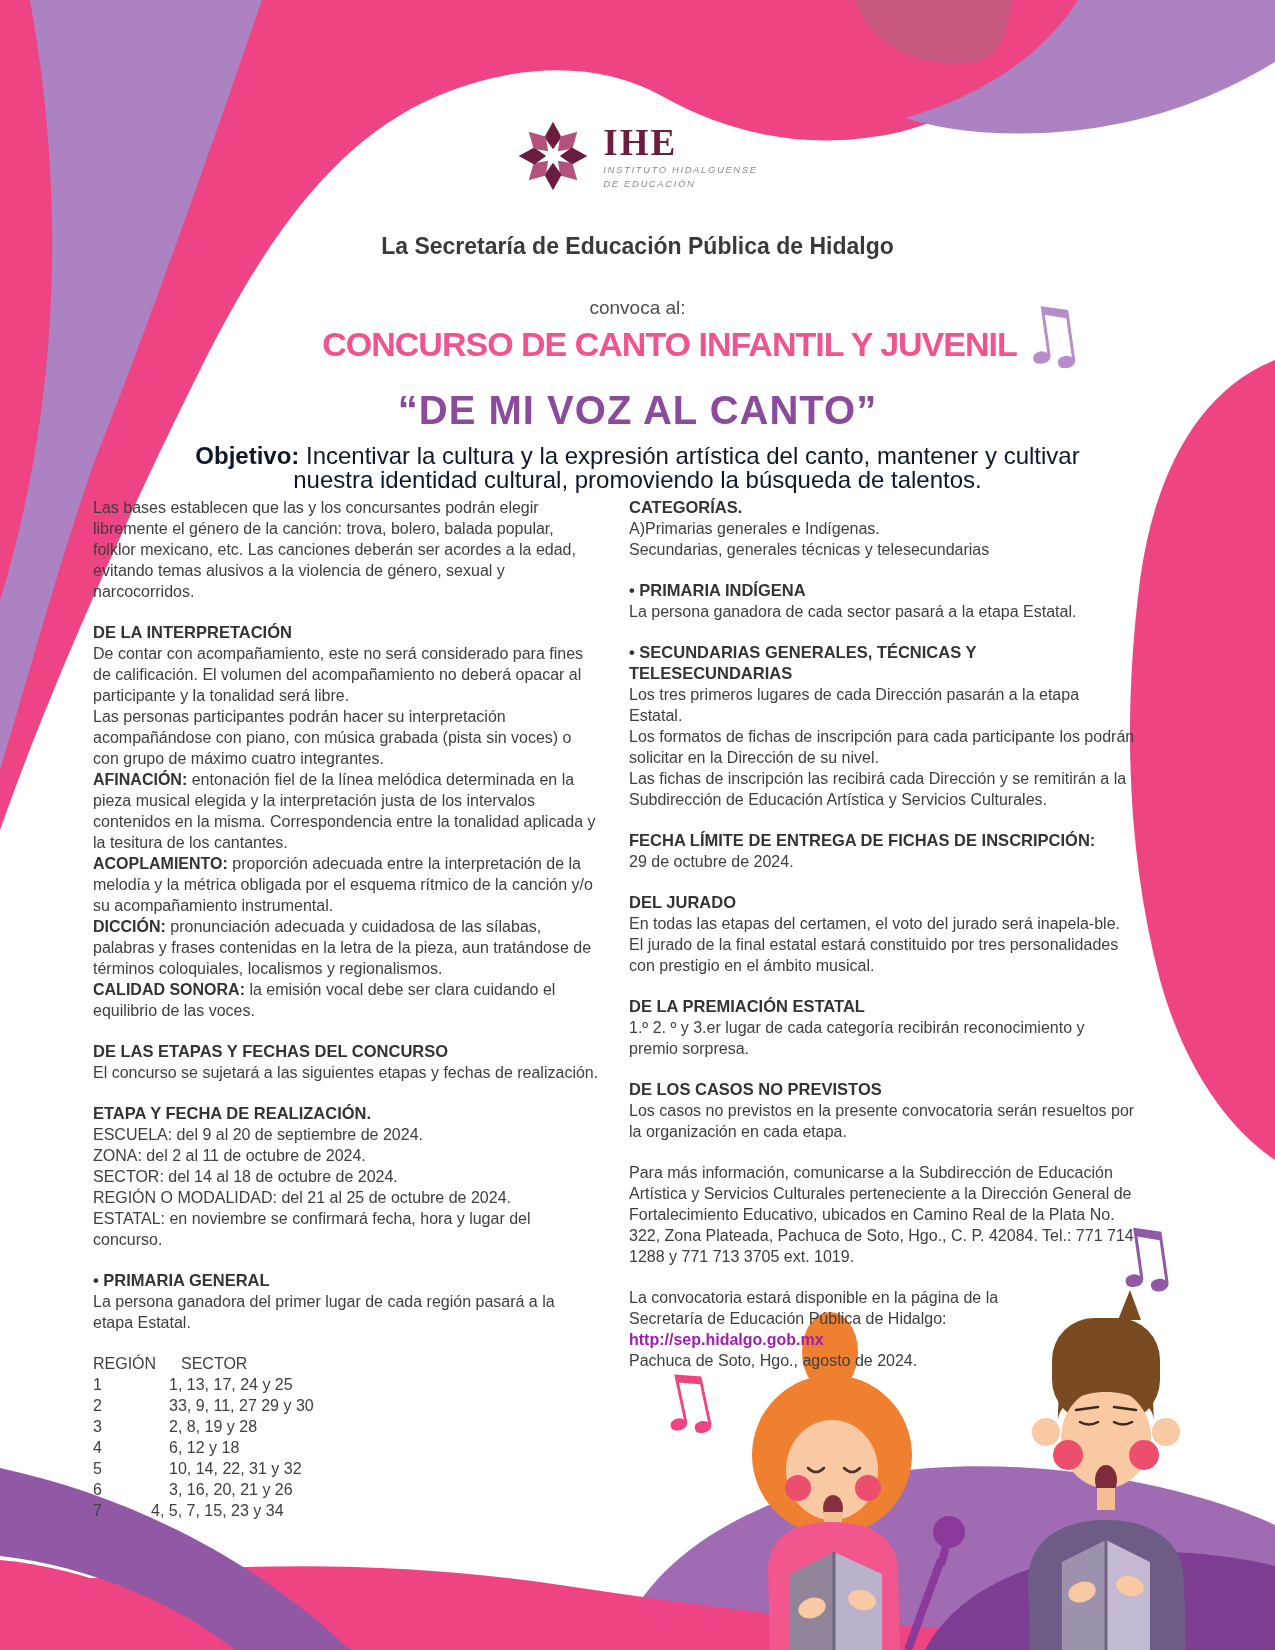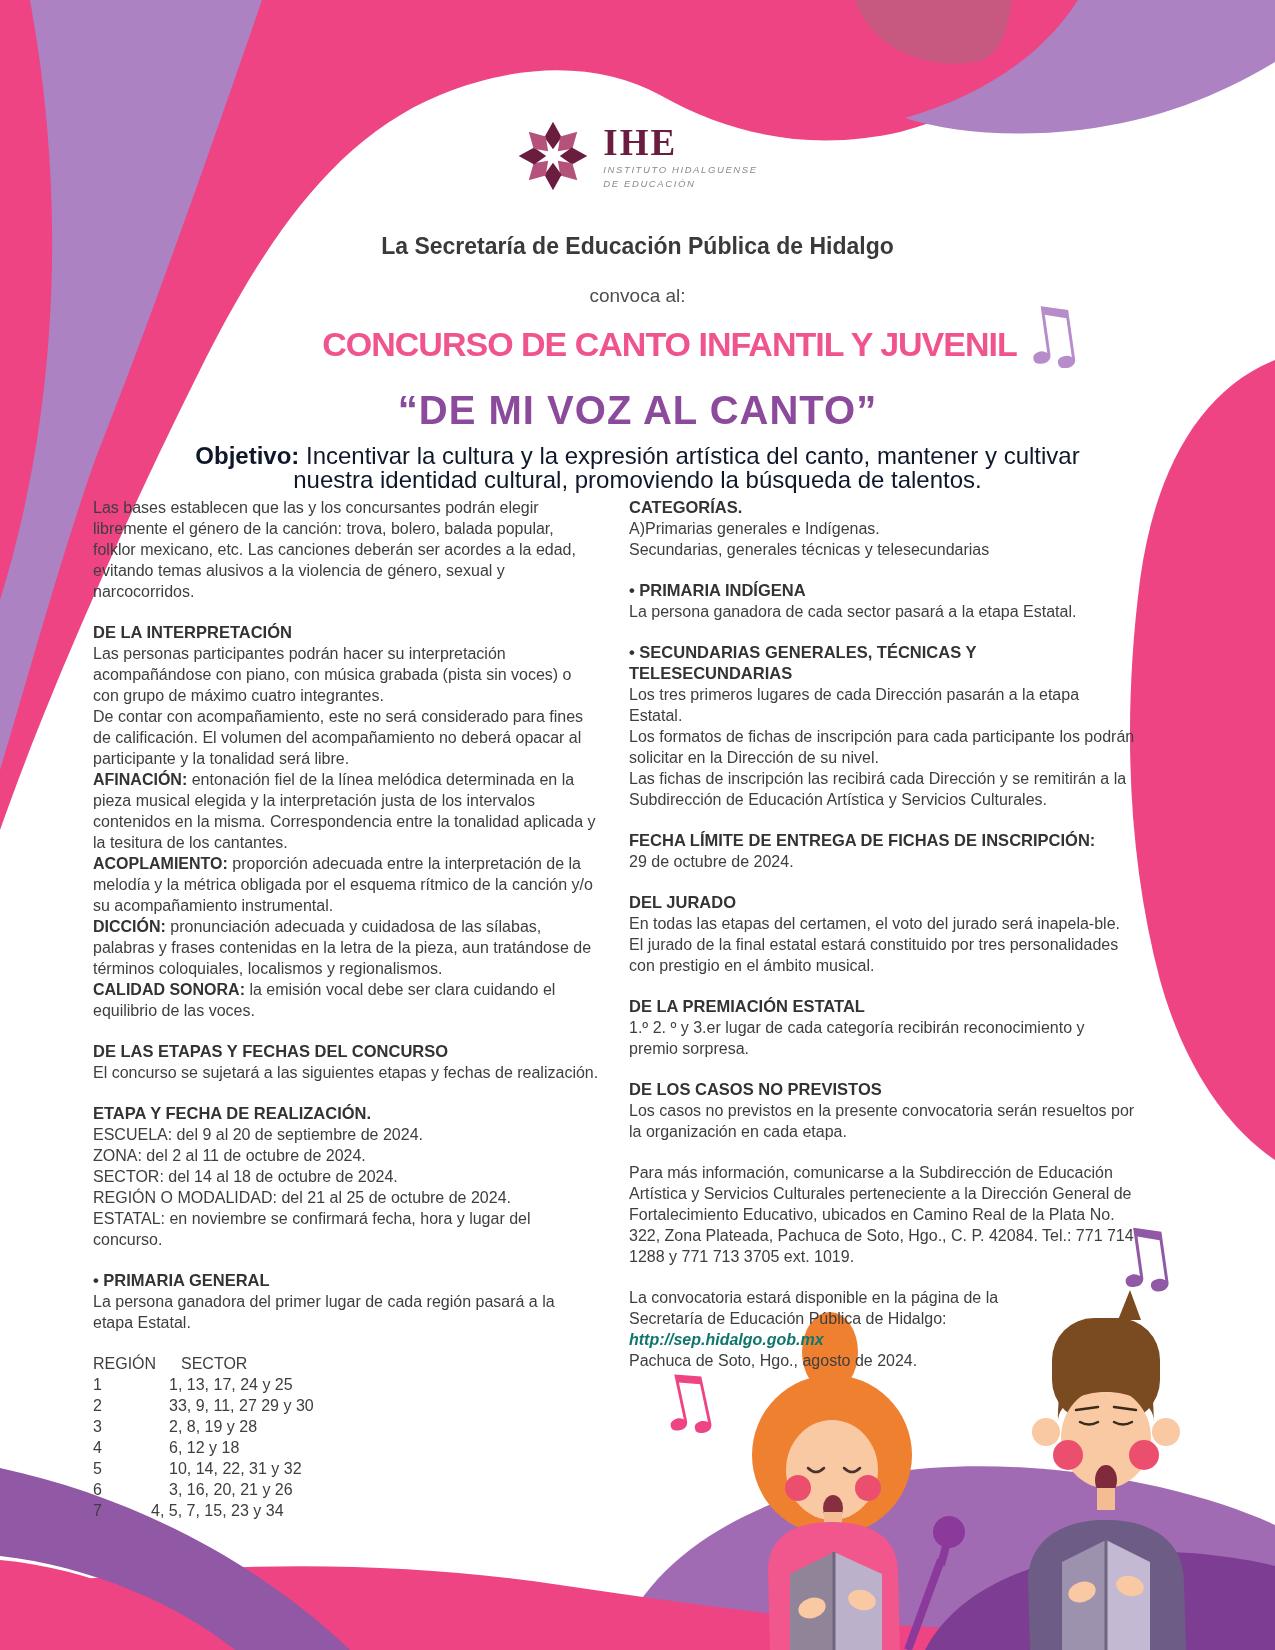--- a/index.html
+++ b/index.html
@@ -6,38 +6,38 @@
   .page{position:relative;width:1275px;height:1650px;overflow:hidden;background:#ffffff;
         font-family:"Liberation Sans",sans-serif;color:#3e3e3e;}
   svg.bg{position:absolute;left:0;top:0;z-index:0;}
   .content{position:absolute;left:0;top:0;width:100%;z-index:2;}
 
   
   .logo{position:absolute;top:120px;left:0;width:100%;display:flex;justify-content:center;align-items:center;gap:14px;}
   .logo-text .acronym{font-family:"Liberation Serif",serif;font-weight:bold;font-size:37px;color:#6b1d3f;letter-spacing:2px;line-height:1;}
   .logo-text .orgsmall{font-size:9.5px;color:#8a8a8a;letter-spacing:1.6px;margin-top:3px;font-style:italic;}
   .org-title{position:absolute;top:218px;left:0;width:100%;text-align:center;font-size:23px;font-weight:bold;color:#3a3a3a;}
-  .convoca{position:absolute;top:266px;left:0;width:100%;text-align:center;font-size:19px;color:#4d4d4d;}
+  .convoca{position:absolute;top:278px;left:0;width:100%;text-align:center;font-size:19px;color:#4d4d4d;}
   .contest-title{position:absolute;top:297px;left:0;width:100%;text-align:center;font-size:34px;font-weight:bold;color:#f0548f;letter-spacing:-1px;padding-left:32px;}
   .contest-subtitle{position:absolute;top:355px;left:0;width:100%;text-align:center;font-size:40px;font-weight:bold;color:#8b4a9c;letter-spacing:1px;}
   .objective{position:absolute;top:420px;left:50%;transform:translateX(-50%);width:930px;text-align:center;font-size:24px;line-height:24px;color:#0f172a;}
 
   
   .columns{position:absolute;top:497px;left:93px;width:1042px;display:flex;gap:30px;}
   .col{width:506px;font-size:16px;line-height:21px;}
   .col p{margin:0;}
   .col h3{margin:20px 0 0 0;font-size:16.5px;line-height:21px;color:#333;}
   .col .sec{margin-top:20px;}
   .col b{color:#333;}
 
   .region-table{display:grid;grid-template-columns:76px auto;margin-top:20px;}
   .region-table .hdr2{padding-left:12px;}
   .region-table .out{margin-left:-18px;}
 
-  .url{font-weight:bold;color:#0f766e;font-style:italic;}
+  .url{font-weight:bold;color:#a21caf;}
   .closing{margin-top:42px;}
 
   
   .note{position:absolute;z-index:1;font-family:"DejaVu Sans",sans-serif;line-height:1;}
   .note.n1{top:296px;left:1016px;font-size:78px;color:#b78ccb;transform:rotate(-8deg);}
   .note.n2{top:1218px;left:1108px;font-size:80px;color:#9158a6;transform:rotate(-8deg);}
   .note.n3{top:1364px;left:652px;font-size:76px;color:#ee4484;transform:rotate(-12deg);}
 </style>
 </head>
 <body>
@@ -148,22 +148,22 @@
     <h2 class="contest-title">CONCURSO DE CANTO INFANTIL Y JUVENIL</h2>
     <h2 class="contest-subtitle">“DE MI VOZ AL CANTO”</h2>
     <p class="objective"><b>Objetivo: </b><span>Incentivar la cultura y la expresión artística del canto, mantener y cultivar nuestra identidad cultural, promoviendo la búsqueda de talentos.</span></p>
 
     <div class="columns">
 
       <div class="col">
         <p>Las bases establecen que las y los concursantes podrán elegir libremente el género de la canción: trova, bolero, balada popular, folklor mexicano, etc. Las canciones deberán ser acordes a la edad, evitando temas alusivos a la violencia de género, sexual y narcocorridos.</p>
 
         <h3>DE LA INTERPRETACIÓN</h3>
+        <p>De contar con acompañamiento, este no será considerado para fines de calificación. El volumen del acompañamiento no deberá opacar al participante y la tonalidad será libre.</p>
         <p>Las personas participantes podrán hacer su interpretación acompañándose con piano, con música grabada (pista sin voces) o con grupo de máximo cuatro integrantes.</p>
-        <p>De contar con acompañamiento, este no será considerado para fines de calificación. El volumen del acompañamiento no deberá opacar al participante y la tonalidad será libre.</p>
 
         <p><b>AFINACIÓN: </b><span>entonación fiel de la línea melódica determinada en la pieza musical elegida y la interpretación justa de los intervalos contenidos en la misma. Correspondencia entre la tonalidad aplicada y la tesitura de los cantantes.</span></p>
         <p><b>ACOPLAMIENTO: </b><span>proporción adecuada entre la interpretación de la melodía y la métrica obligada por el esquema rítmico de la canción y/o su acompañamiento instrumental.</span></p>
         <p><b>DICCIÓN: </b><span>pronunciación adecuada y cuidadosa de las sílabas, palabras y frases contenidas en la letra de la pieza, aun tratándose de términos coloquiales, localismos y regionalismos.</span></p>
         <p><b>CALIDAD SONORA: </b><span>la emisión vocal debe ser clara cuidando el equilibrio de las voces.</span></p>
 
         <h3>DE LAS ETAPAS Y FECHAS DEL CONCURSO</h3>
         <p>El concurso se sujetará a las siguientes etapas y fechas de realización.</p>
 
         <h3>ETAPA Y FECHA DE REALIZACIÓN.</h3>

